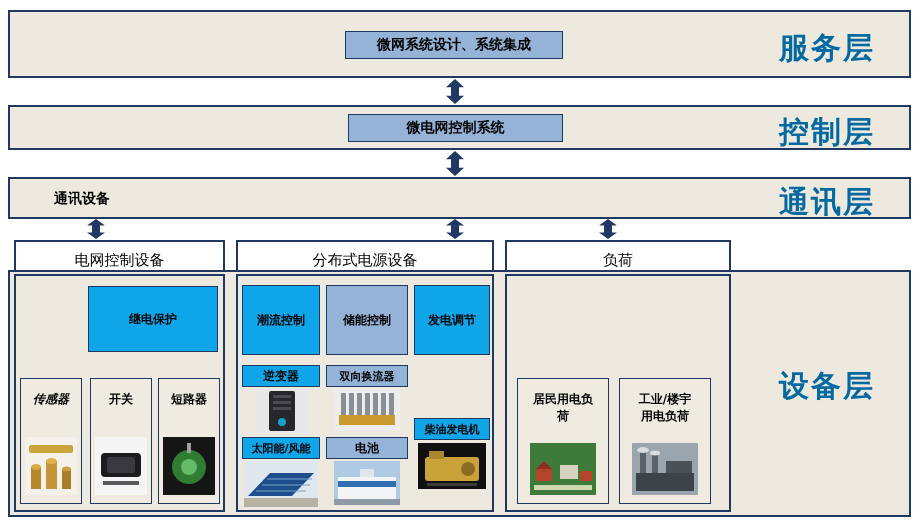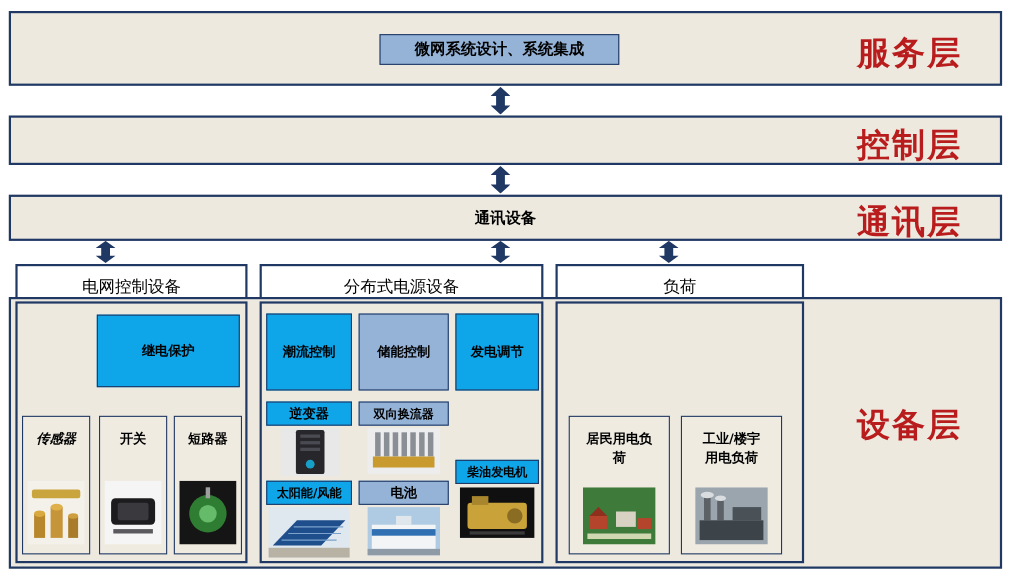--- a/index.html
+++ b/index.html
@@ -1,23 +1,23 @@
 <!DOCTYPE html>
 <html><head>
 <meta charset="utf-8">
 <style>
   * { margin:0; padding:0; box-sizing:border-box; }
   html, body { background:#ffffff; }
   body { font-family:"DejaVu Sans","Liberation Sans",sans-serif; color:#000; }
   .canvas { position:relative; width:923px; height:527px; background:#ffffff; overflow:hidden; }
 
   .band { position:absolute; left:8px; width:903px; background:#EDE9DF; border:2px solid #1F3864; }
-  .layer-label { position:absolute; right:34px; font-size:30px; font-weight:bold; color:#b91c1c; letter-spacing:2px; white-space:nowrap; }
+  .layer-label { position:absolute; right:34px; font-size:30px; font-weight:bold; color:#0369a1; letter-spacing:2px; white-space:nowrap; }
   .blue-box { position:absolute; background:#95B3D7; border:1px solid #1F3864; display:flex; align-items:center; justify-content:center; font-size:14px; font-weight:bold; white-space:nowrap; }
-  .comm-text { position:absolute; left:0; right:0; top:11px; text-align:center; font-size:14px; font-weight:bold; }
+  .comm-text { position:absolute; left:0; right:0; top:11px; text-align:left; font-size:14px; font-weight:bold;padding-left:44px; }
 
   .arrow { position:absolute; }
   .arrow svg { display:block; width:100%; height:100%; }
 
   .col-header { position:absolute; top:240px; height:40px; background:#ffffff; border:2px solid #1F3864; display:flex; align-items:center; justify-content:center; font-size:15px; font-weight:normal; white-space:nowrap; }
   .col-box { position:absolute; border:2px solid #1F3864; }
 
   .cell { position:absolute; background:#0ea5e9; border:1px solid #1F3864; display:flex; align-items:center; justify-content:center; font-size:12px; font-weight:bold; text-align:center; }
   .cell.small { font-size:11px; white-space:nowrap; }
   .cell.blue { background:#95B3D7; }
@@ -39,20 +39,21 @@
     <div class="layer-label" style="top:16px;">服务层</div>
   </div>
 
   <div class="arrow" style="left:446px;top:79px;width:18px;height:25px;">
     <svg viewBox="0 0 18 26" preserveAspectRatio="none">
         <path d="M9 0 L18 8.5 L13 8.5 L13 17.5 L18 17.5 L9 26 L0 17.5 L5 17.5 L5 8.5 L0 8.5 Z" fill="#1F3864"></path>
       </svg>
   </div>
 
   <div class="band" style="top:105px;height:45px;">
+    <div class="blue-box" style="left:338px;top:7px;width:215px;height:28px;">微电网控制系统</div>
     <div class="layer-label" style="top:5px;">控制层</div>
   </div>
 
   <div class="arrow" style="left:446px;top:151px;width:18px;height:25px;">
     <svg viewBox="0 0 18 26" preserveAspectRatio="none">
         <path d="M9 0 L18 8.5 L13 8.5 L13 17.5 L18 17.5 L9 26 L0 17.5 L5 17.5 L5 8.5 L0 8.5 Z" fill="#1F3864"></path>
       </svg>
   </div>
 
   <div class="band" style="top:177px;height:42px;">

